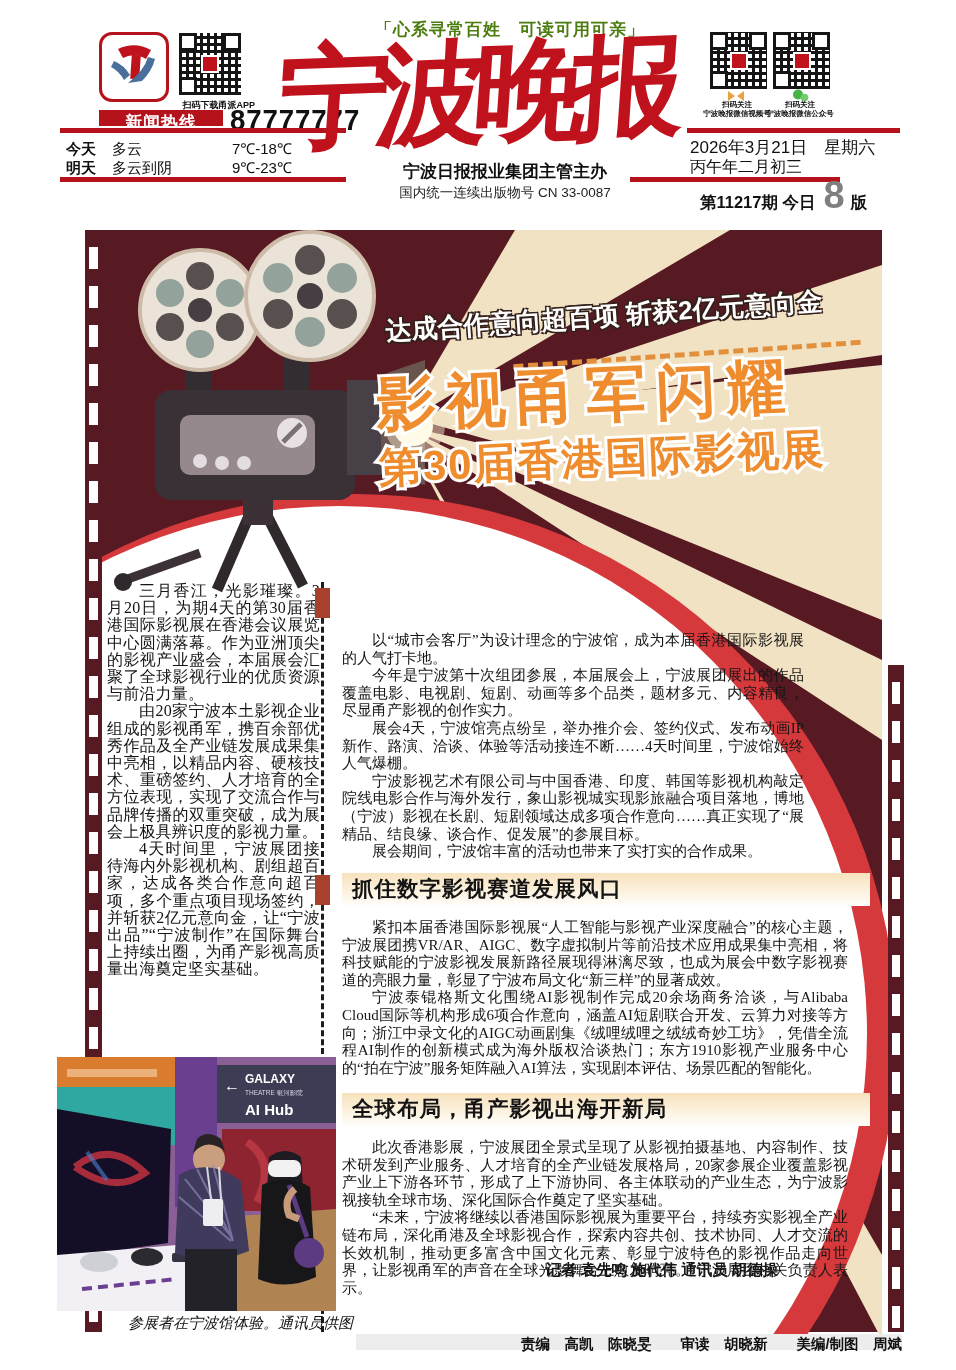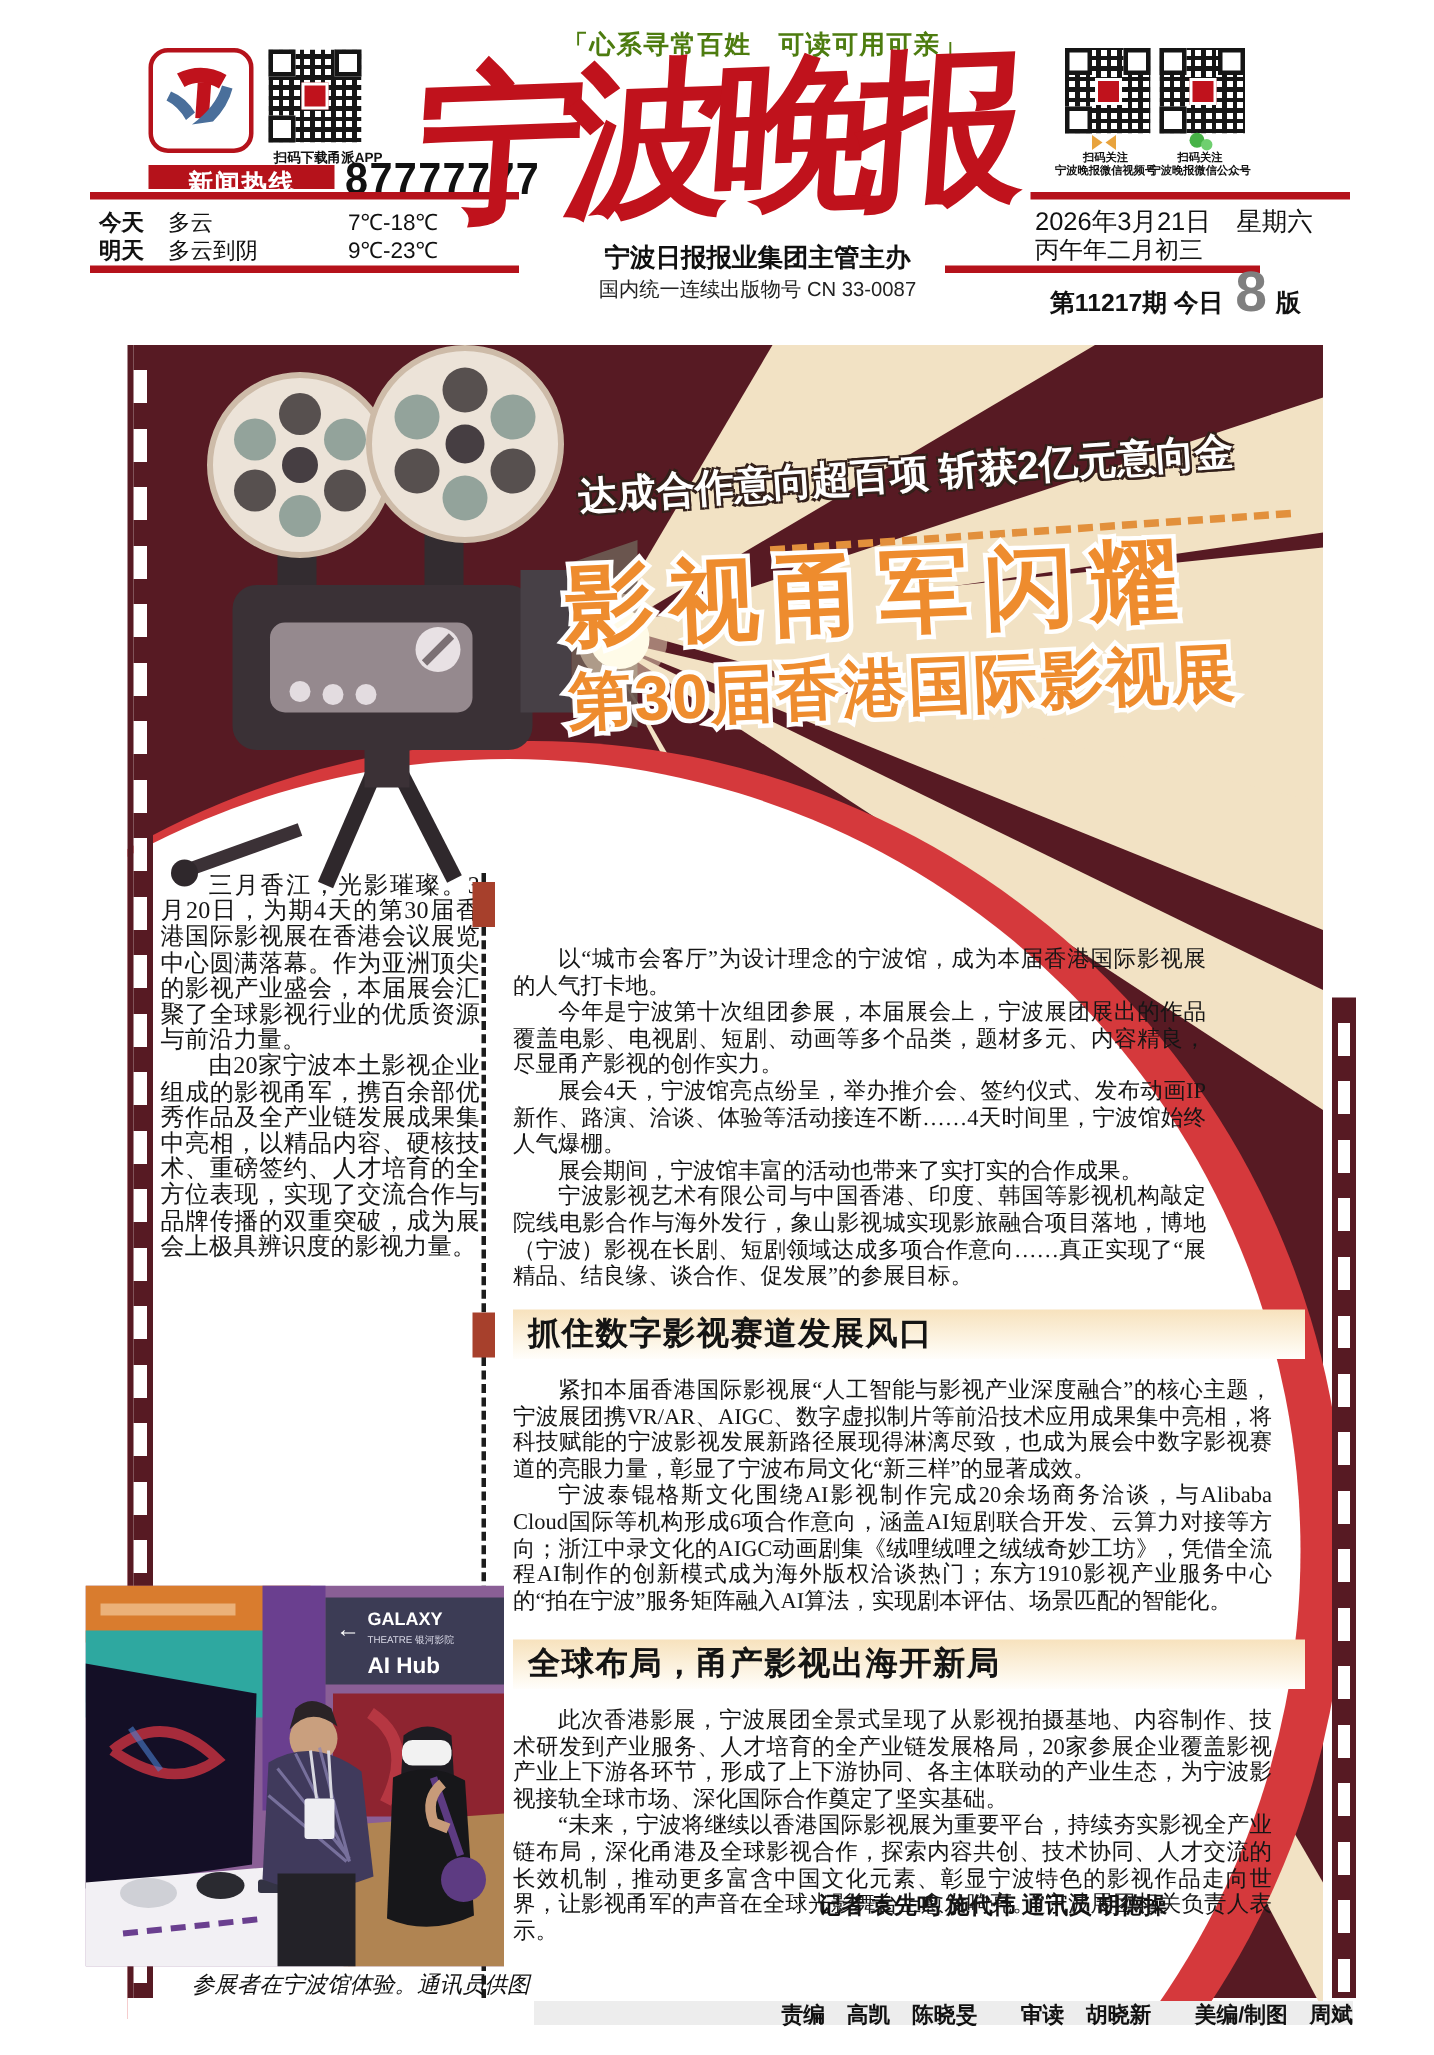--- a/index.html
+++ b/index.html
@@ -229,31 +229,32 @@
     <div class="abs" id="tagline">达成合作意向超百项  斩获2亿元意向金</div>
     <div class="abs" id="tagline-dash"></div>
     <div class="abs" id="feature-title">
       <div class="t1 stroke-w">影视甬军闪耀</div>
       <div class="t2 stroke-w">第30届香港国际影视展</div>
     </div>
 
     <div class="abs cn-body" id="col-left">
       <p>三月香江，光影璀璨。3月20日，为期4天的第30届香港国际影视展在香港会议展览中心圆满落幕。作为亚洲顶尖的影视产业盛会，本届展会汇聚了全球影视行业的优质资源与前沿力量。</p>
       <p>由20家宁波本土影视企业组成的影视甬军，携百余部优秀作品及全产业链发展成果集中亮相，以精品内容、硬核技术、重磅签约、人才培育的全方位表现，实现了交流合作与品牌传播的双重突破，成为展会上极具辨识度的影视力量。</p>
+      <p>4天时间里，宁波展团接待海内外影视机构、剧组超百家，达成各类合作意向超百项，多个重点项目现场签约，并斩获2亿元意向金，让“宁波出品”“宁波制作”在国际舞台上持续出圈，为甬产影视高质量出海奠定坚实基础。</p>
     </div>
 
     <div class="abs" id="divider"></div>
 
     <div class="abs bullet" style="left:230px;top:358px"></div>
     <div class="abs sec-body cn-body" style="left:257px;top:402px;width:462px">
       <p>以“城市会客厅”为设计理念的宁波馆，成为本届香港国际影视展的人气打卡地。</p>
       <p>今年是宁波第十次组团参展，本届展会上，宁波展团展出的作品覆盖电影、电视剧、短剧、动画等多个品类，题材多元、内容精良，尽显甬产影视的创作实力。</p>
       <p>展会4天，宁波馆亮点纷呈，举办推介会、签约仪式、发布动画IP新作、路演、洽谈、体验等活动接连不断……4天时间里，宁波馆始终人气爆棚。</p>
+      <p>宁波影视艺术有限公司与中国香港、印度、韩国等影视机构敲定院线电影合作与海外发行，象山影视城实现影旅融合项目落地，博地（宁波）影视在长剧、短剧领域达成多项合作意向……真正实现了“展精品、结良缘、谈合作、促发展”的参展目标。</p>
       <p>展会期间，宁波馆丰富的活动也带来了实打实的合作成果。</p>
-      <p>宁波影视艺术有限公司与中国香港、印度、韩国等影视机构敲定院线电影合作与海外发行，象山影视城实现影旅融合项目落地，博地（宁波）影视在长剧、短剧领域达成多项合作意向……真正实现了“展精品、结良缘、谈合作、促发展”的参展目标。</p>
     </div>
 
     <div class="abs bullet" style="left:230px;top:645px"></div>
     <div class="abs sec-head" style="left:257px;top:643px">抓住数字影视赛道发展风口</div>
     <div class="abs sec-body cn-body" style="left:257px;top:689px">
       <p>紧扣本届香港国际影视展“人工智能与影视产业深度融合”的核心主题，宁波展团携VR/AR、AIGC、数字虚拟制片等前沿技术应用成果集中亮相，将科技赋能的宁波影视发展新路径展现得淋漓尽致，也成为展会中数字影视赛道的亮眼力量，彰显了宁波布局文化“新三样”的显著成效。</p>
       <p>宁波泰锟格斯文化围绕AI影视制作完成20余场商务洽谈，与Alibaba Cloud国际等机构形成6项合作意向，涵盖AI短剧联合开发、云算力对接等方向；浙江中录文化的AIGC动画剧集《绒哩绒哩之绒绒奇妙工坊》，凭借全流程AI制作的创新模式成为海外版权洽谈热门；东方1910影视产业服务中心的“拍在宁波”服务矩阵融入AI算法，实现剧本评估、场景匹配的智能化。</p>
     </div>
 
     <div class="abs bullet" style="left:230px;top:865px"></div>

